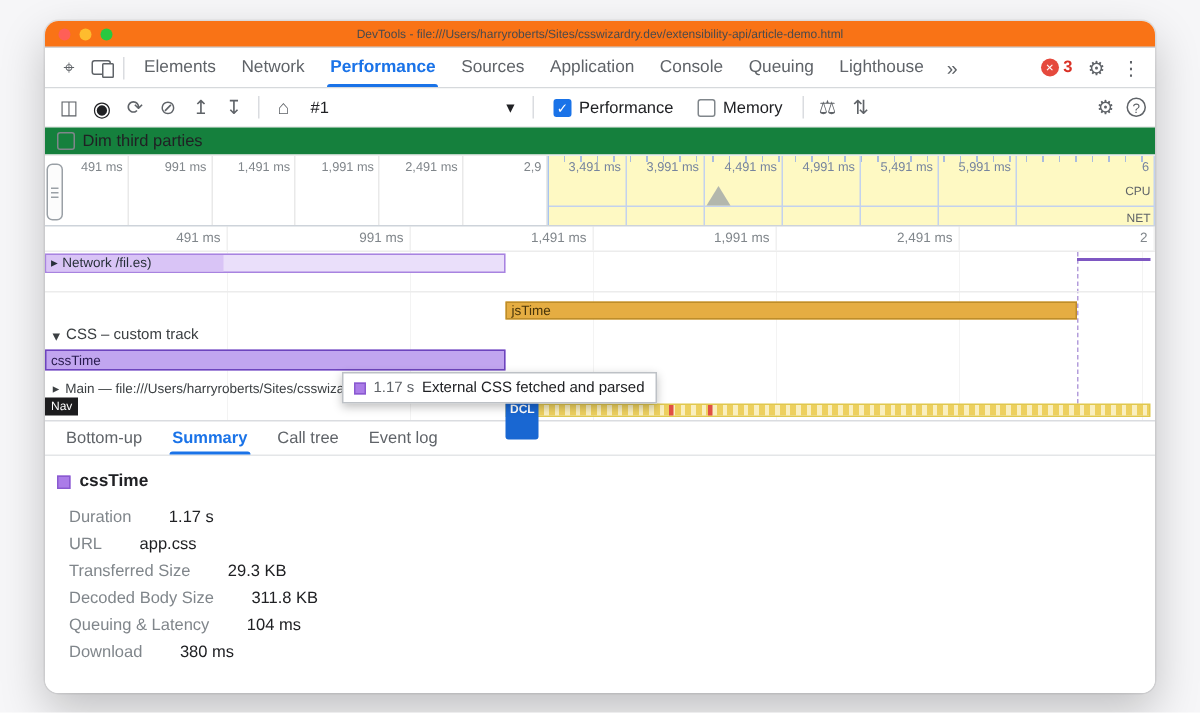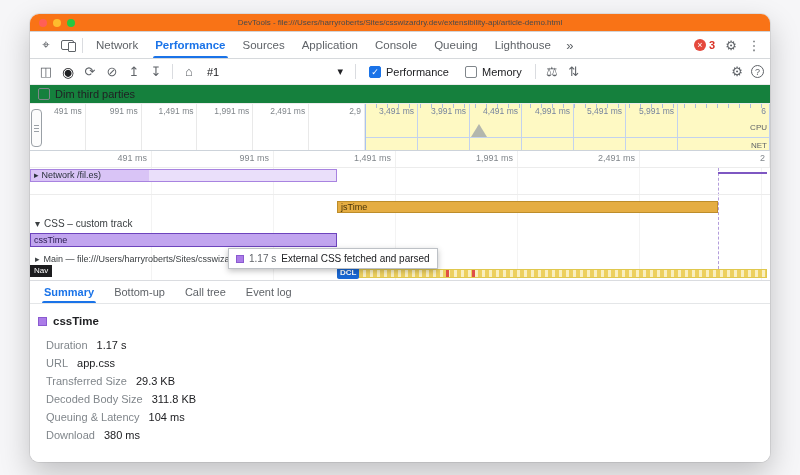--- a/index.html
+++ b/index.html
@@ -91,31 +91,31 @@
   .tt-swatch { width:8px; height:8px; background:#ab7ce8; border:1px solid #8a5ad0; flex:0 0 auto; }
   .tt-duration { color:#5f6368; }
   .tt-text { color:#202124; }
   .nav-badge { position:absolute; left:0; top:97px; background:#1c1c1e; color:#fff; font-size:8px; padding:1px 4px 2px; z-index:4; }
   .activity-strip { position:absolute; left:307px; top:101px; width:430px; height:9px; border:1px solid #e0c84e;
     background:repeating-linear-gradient(90deg, #edd05e 0, #edd05e 4px, #f9efc0 4px, #f9efc0 7px); z-index:2; }
   .strip-purple { position:absolute; left:2px; top:1px; width:12px; height:5px; background:#9b7ce0; }
   .strip-red { position:absolute; left:108px; top:0; width:3px; height:7px; background:#e04f45; }
   .strip-red.r2 { left:134px; }
   .dcl-badge { position:absolute; left:307px; top:99px; background:#1967d2; color:#fff; font-size:8px; font-weight:bold;
-    padding:1px 3px 2px; border-radius:2px; z-index:4; }
+    padding:1px 3px 16px; border-radius:2px; z-index:4; }
 
   
   .bottom-tabs { flex:0 0 22px; display:flex; align-items:center; padding:0 4px; border-bottom:1px solid #e4e6e8; background:#fff; }
   .btab { font-size:11px; color:#5f6368; padding:0 10px; height:22px; display:flex; align-items:center; position:relative; white-space:nowrap; }
   .btab.active { color:#1a73e8; font-weight:bold; }
   .btab.active::after { content:""; position:absolute; left:8px; right:8px; bottom:0; height:2px; background:#1a73e8; border-radius:2px 2px 0 0; }
   .summary { flex:1; background:#fff; padding:11px 0 0 8px; }
   .sum-title { display:flex; align-items:center; gap:6px; font-size:11.5px; color:#202124; font-weight:bold; margin-bottom:9px; }
   .sum-swatch { width:9px; height:9px; background:#ab7ce8; border:1px solid #8a5ad0; }
-  .sum-row { display:flex; align-items:center; gap:9px; font-size:11px; height:18px; padding-left:8px; }
+  .sum-row { display:flex; align-items:center; gap:25px; font-size:11px; height:18px; padding-left:8px; }
   .sum-label { color:#80868b; }
   .sum-value { color:#202124; }
 
   
   .device-icon { position:relative; width:13px; height:10px; border:1.5px solid #5f6368; border-radius:2px; }
   .device-icon::after { content:""; position:absolute; right:-3px; bottom:-3px; width:6px; height:8px; background:#fff;
     border:1.5px solid #5f6368; border-radius:1px; }
 </style>
 </head>
 <body>
@@ -130,20 +130,21 @@
     </div>
     <div class="title">DevTools - file:///Users/harryroberts/Sites/csswizardry.dev/extensibility-api/article-demo.html</div>
   </div>
 
   <div class="tabbar">
     <span class="icon-btn">⌖</span>
     <span class="icon-btn">
         <span class="device-icon"></span>
       </span>
     <span class="sep"></span>
+    <div class="tab">Elements</div>
     <div class="tab">Network</div>
     <div class="tab active">Performance</div>
     <div class="tab">Sources</div>
     <div class="tab">Application</div>
     <div class="tab">Console</div>
     <div class="tab">Queuing</div>
     <div class="tab">Lighthouse</div>
     <span class="icon-btn">»</span>
     <div class="tabbar-right">
       <div class="err-badge">
@@ -264,22 +265,22 @@
     <div class="nav-badge">Nav</div>
     <div class="activity-strip">
       <i class="strip-purple"></i>
       <i class="strip-red"></i>
       <i class="strip-red r2"></i>
     </div>
     <div class="dcl-badge">DCL</div>
   </div>
 
   <div class="bottom-tabs">
+    <div class="btab">Bottom-up</div>
     <div class="btab active">Summary</div>
-    <div class="btab">Bottom-up</div>
     <div class="btab">Call tree</div>
     <div class="btab">Event log</div>
   </div>
 
   <div class="summary">
     <div class="sum-title">
       <span class="sum-swatch"></span>
       <span>cssTime</span>
     </div>
     <div class="sum-row">

